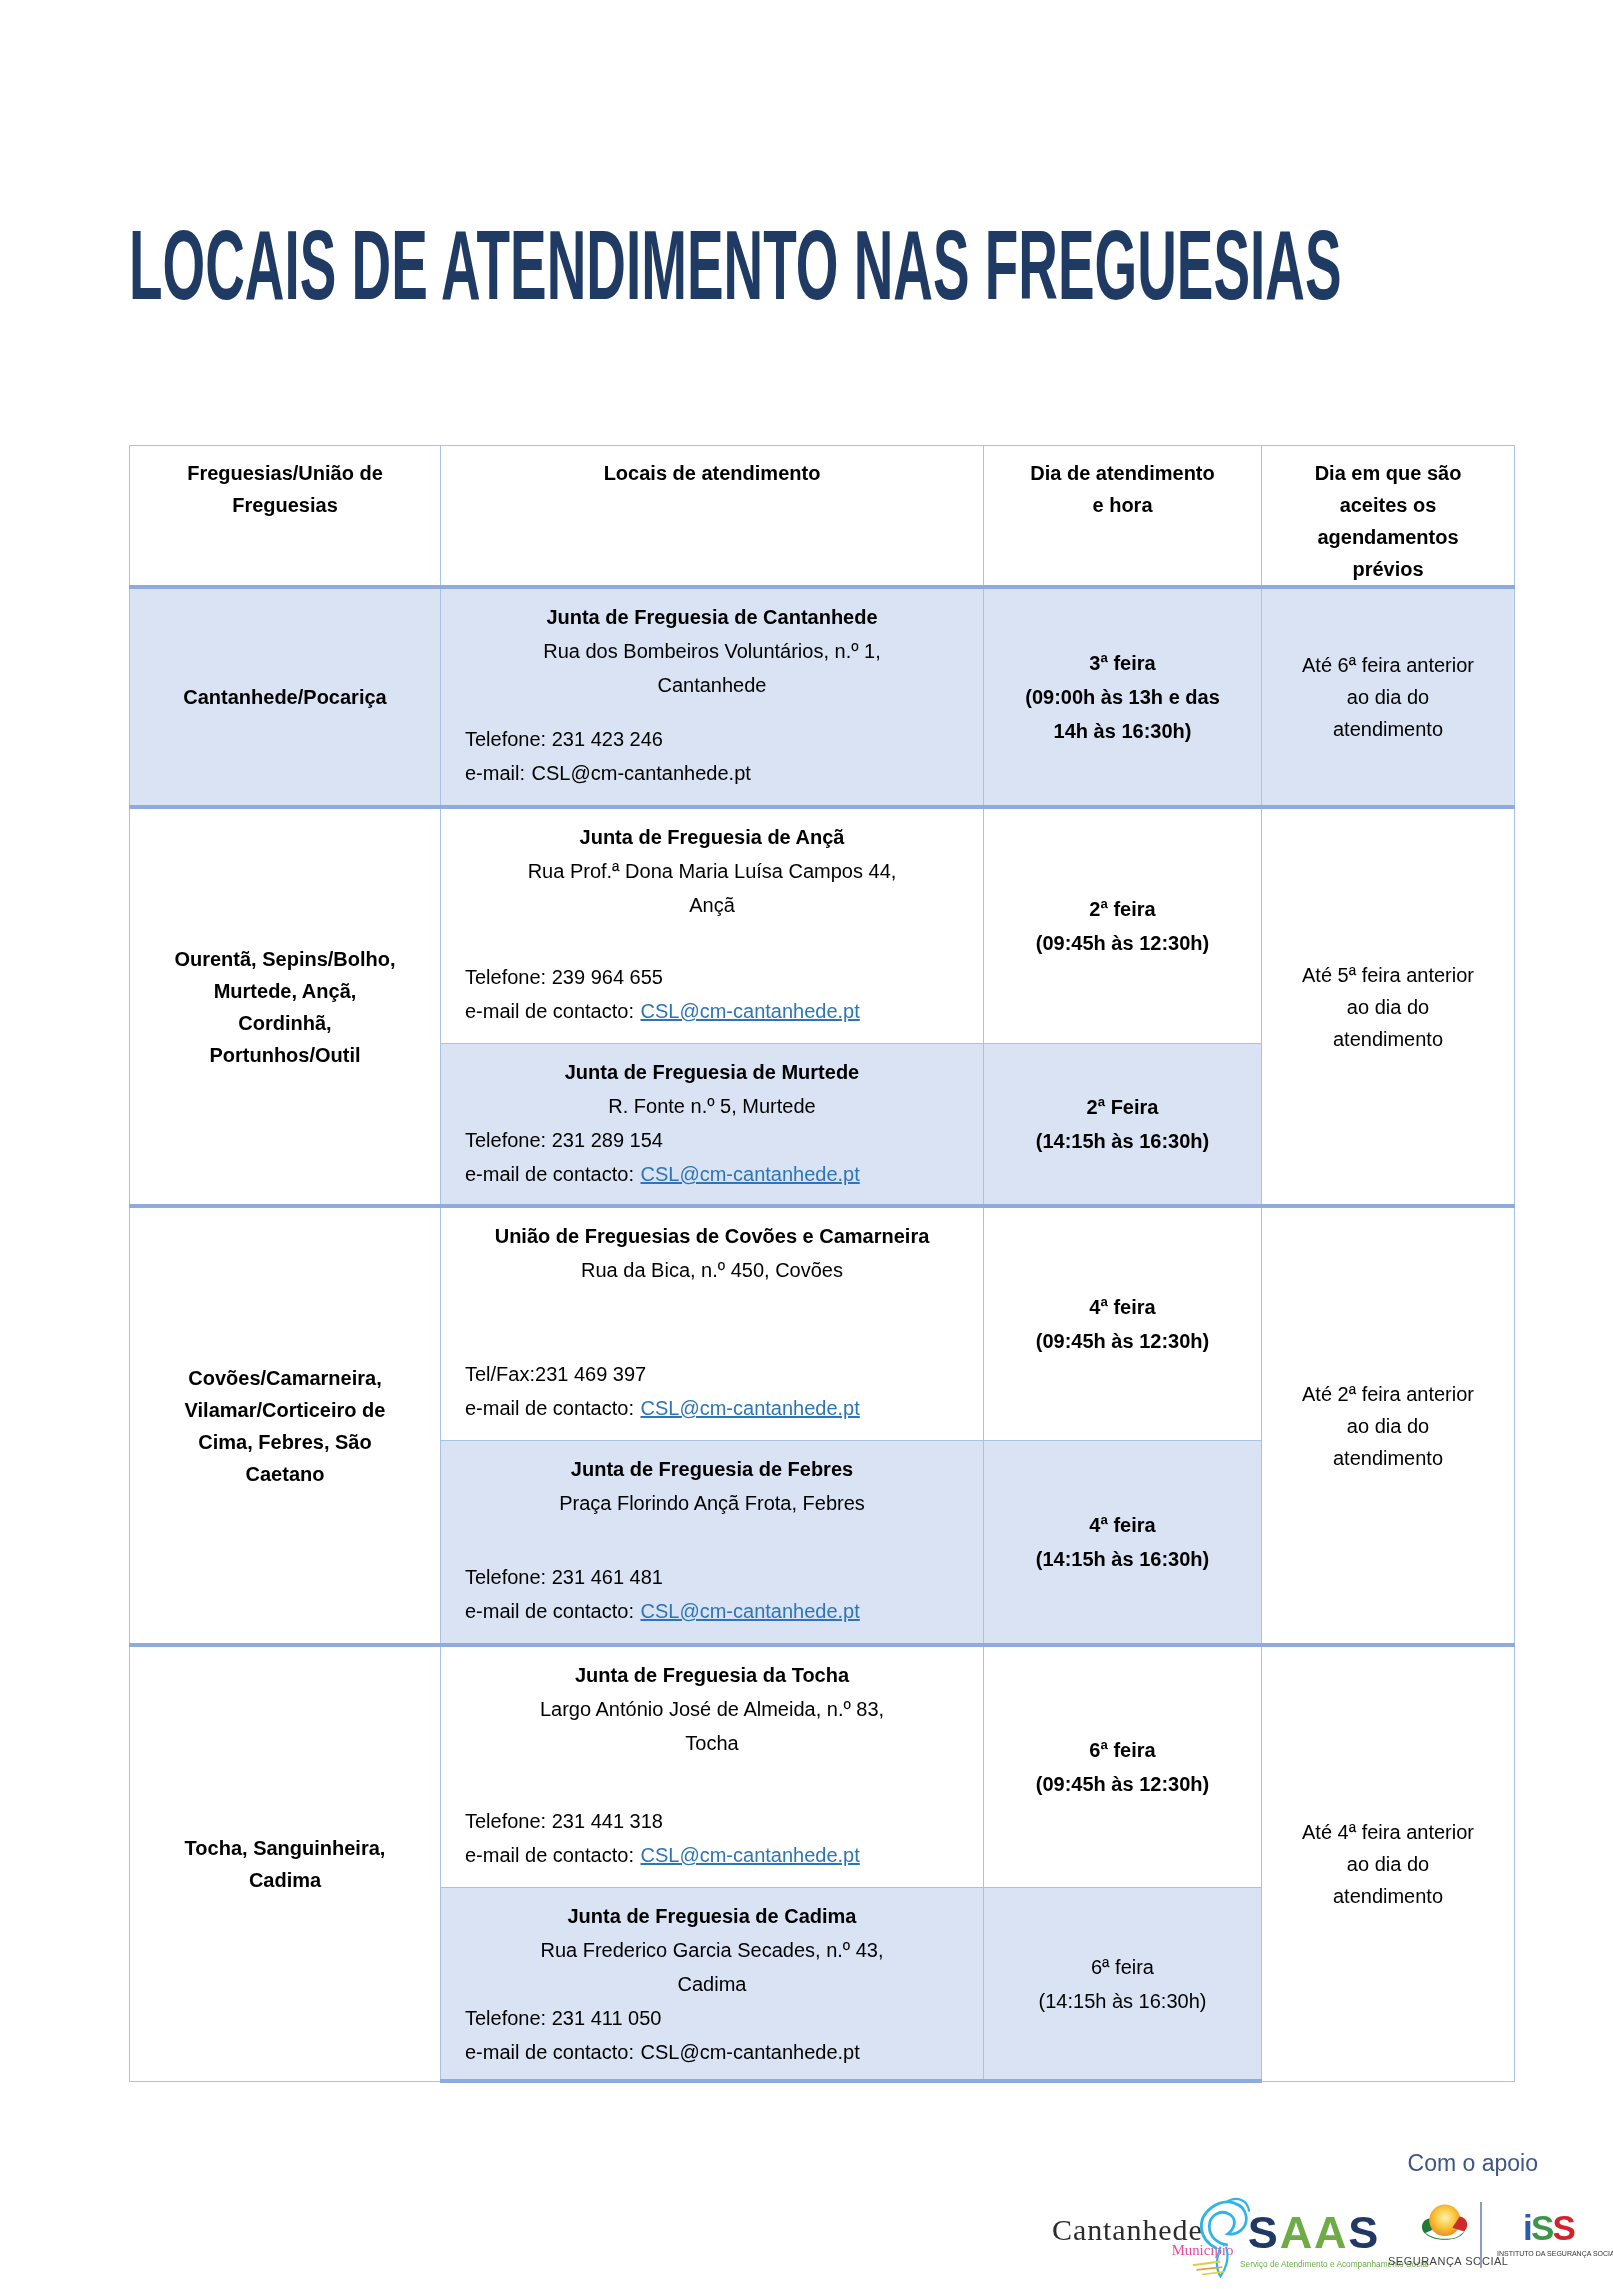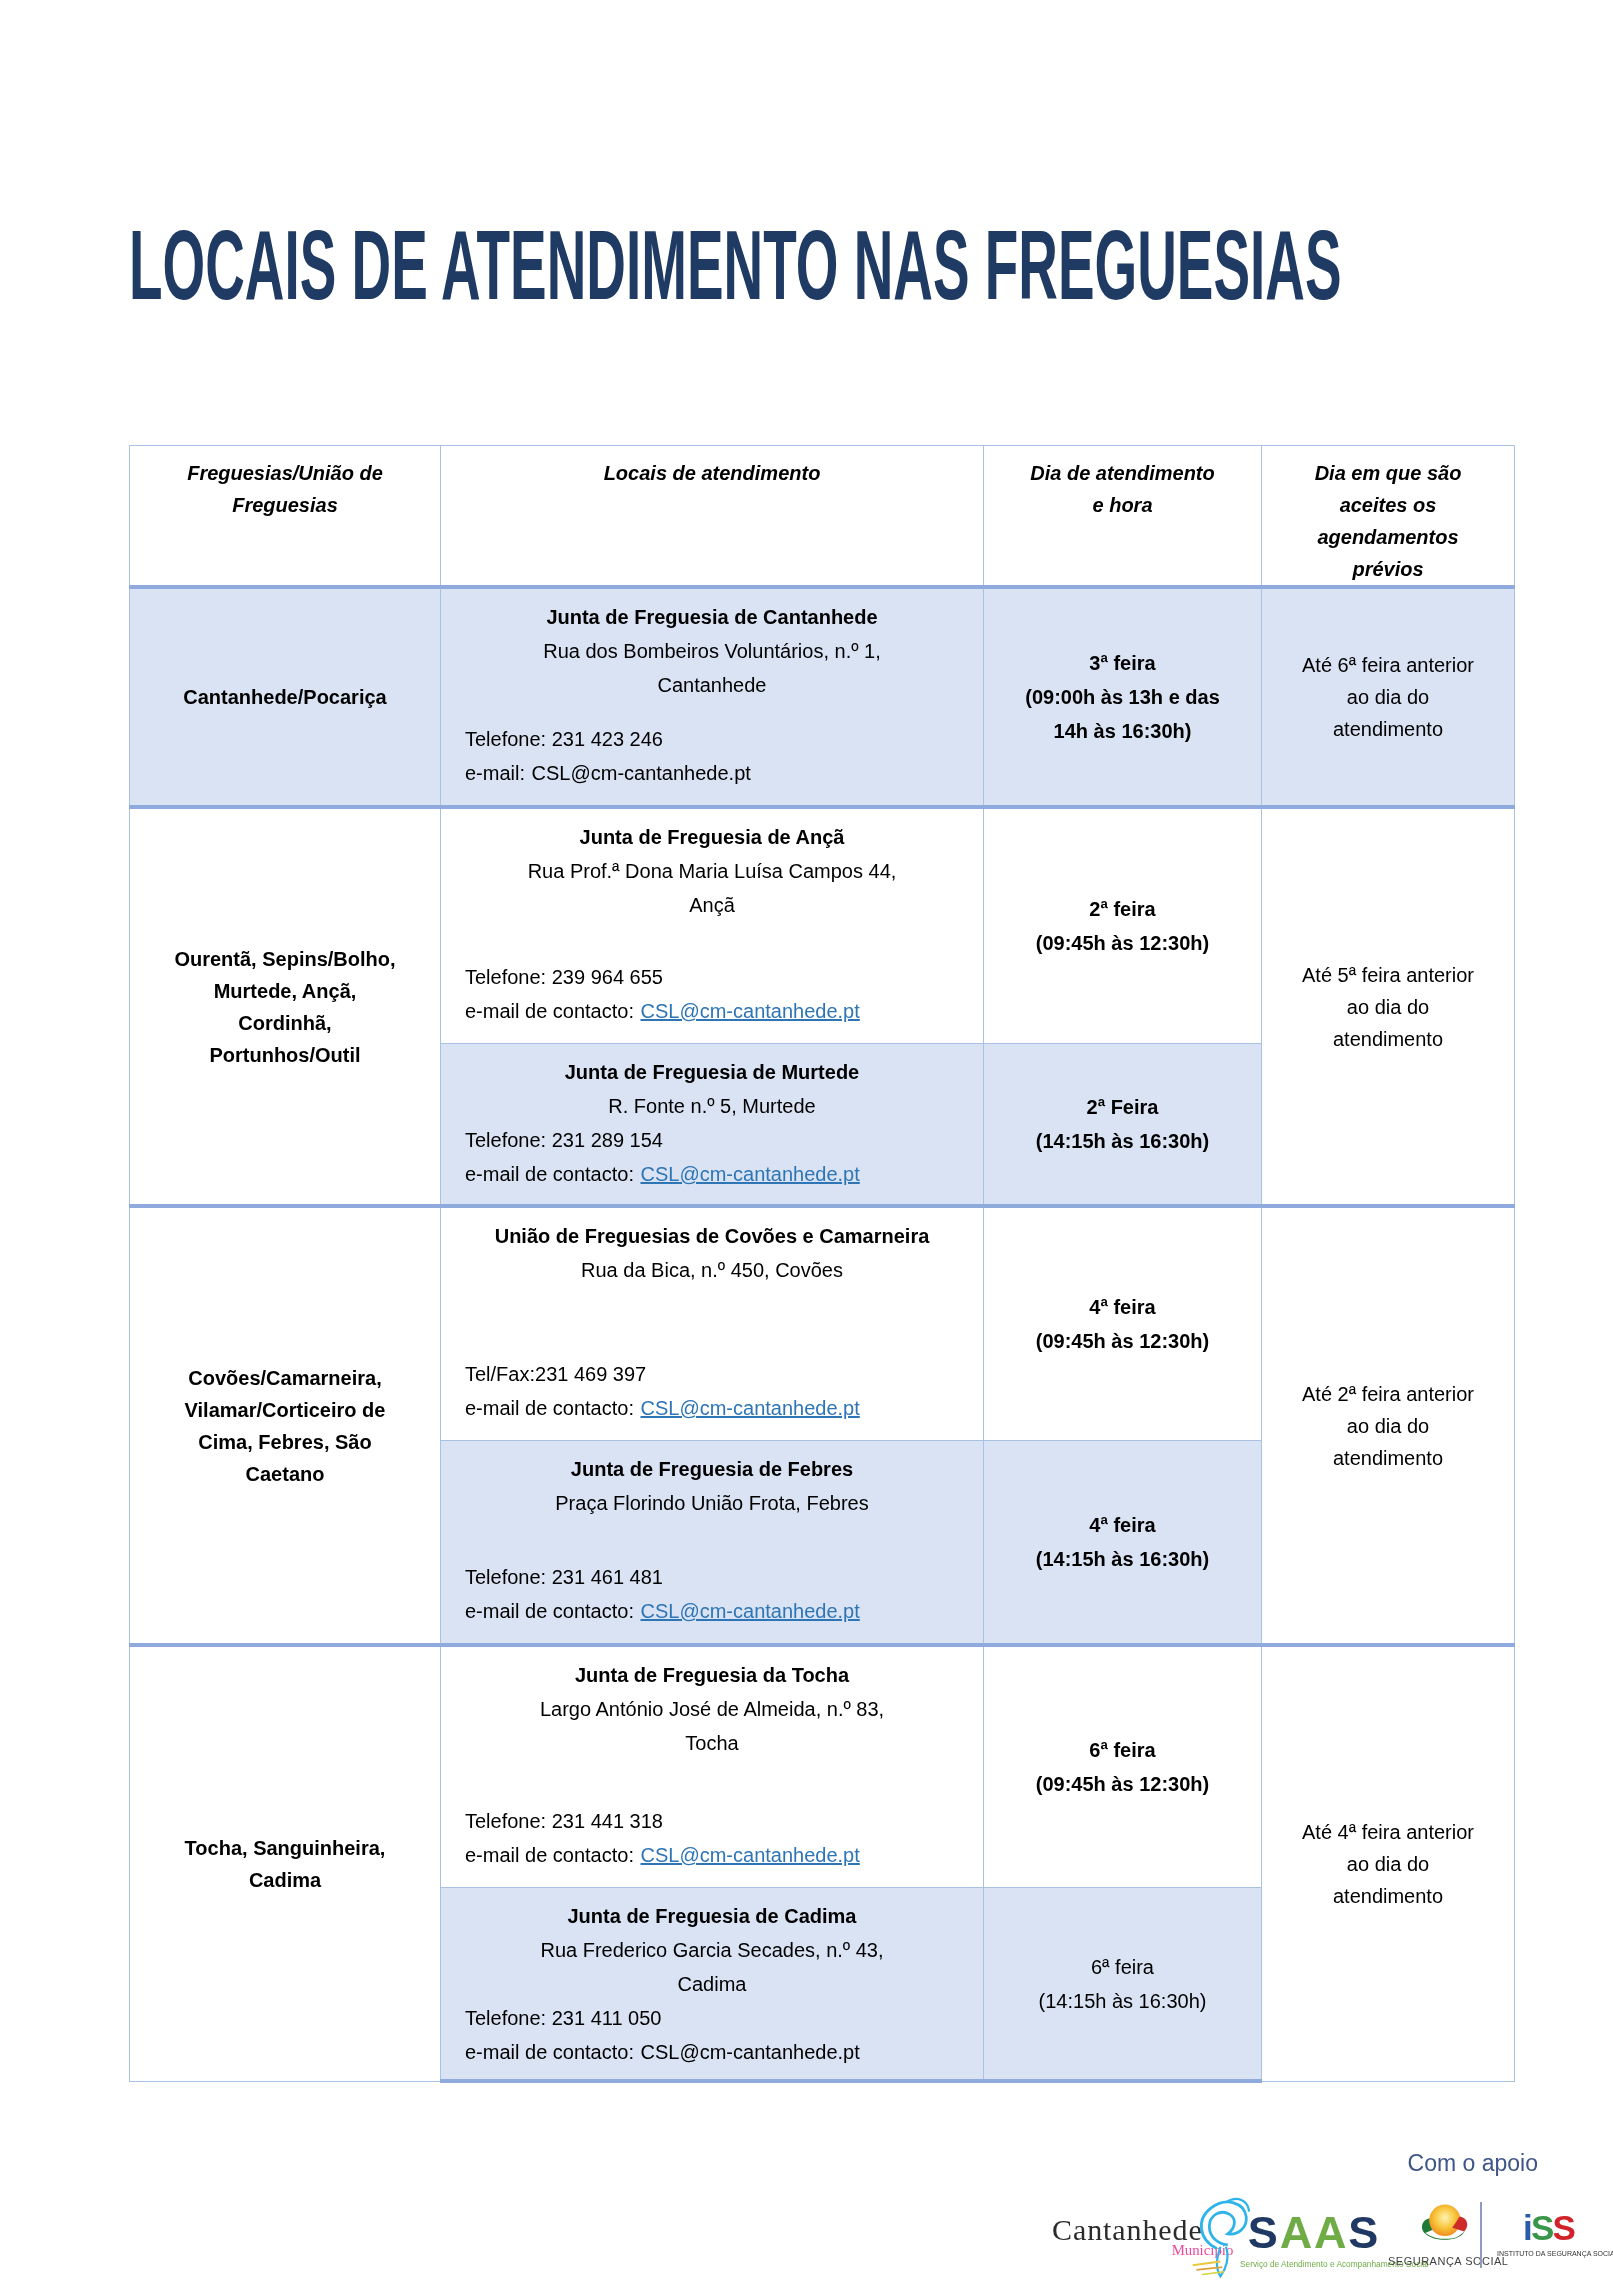--- a/index.html
+++ b/index.html
@@ -21,21 +21,21 @@
   
   .table-wrap{position:absolute;left:129px;top:445px;width:1384px;}
   table.main{border-collapse:collapse;table-layout:fixed;width:1384px;}
   col.c1{width:311px}col.c2{width:543px}col.c3{width:278px}col.c4{width:253px}
   td,th{border:1.8px solid #A9C2E4;padding:0;vertical-align:middle;}
   tr.thick td, tr.thick th{border-top:4.6px solid #8FAADC;}
   tr.lastrow td{border-bottom:4.6px solid #8FAADC;}
   th{
     font-size:20px;font-weight:bold;text-align:center;vertical-align:top;
     padding-top:11px;line-height:32px;white-space:pre-line;height:124px;
-    background:#ffffff;font-family:"Liberation Sans", sans-serif;font-style:italic;
+    background:#ffffff;font-family:"Liberation Sans", sans-serif;
   }
   .shade{background:#DAE3F3;}
   .freg{
     font-size:20px;font-weight:bold;text-align:center;
     line-height:32px;white-space:pre-line;padding:0 7.4px;
   }
   .agend{
     font-size:20px;text-align:center;line-height:32px;
     white-space:pre-line;padding:0 9.2px;
   }
@@ -188,21 +188,21 @@
           <div class="hours">(09:45h às 12:30h)</div>
         </td>
         <td class="agend" rowspan="2">Até 2ª feira anterior
 ao dia do
 atendimento</td>
       </tr>
       <tr>
         <td class="shade">
           <div class="loc loc-h3b">
             <div class="loc-name">Junta de Freguesia de Febres</div>
-            <div class="loc-addr">Praça Florindo União Frota, Febres</div>
+            <div class="loc-addr">Praça Florindo Ançã Frota, Febres</div>
             <div class="loc-contact">
               <div>Telefone: 231 461 481</div>
               <div><span>e-mail de contacto:</span><a class="email-link">CSL@cm-cantanhede.pt</a></div>
             </div>
           </div>
         </td>
         <td class="sched shade">
           <div class="day">4ª feira</div>
           <div class="hours">(14:15h às 16:30h)</div>
         </td>

